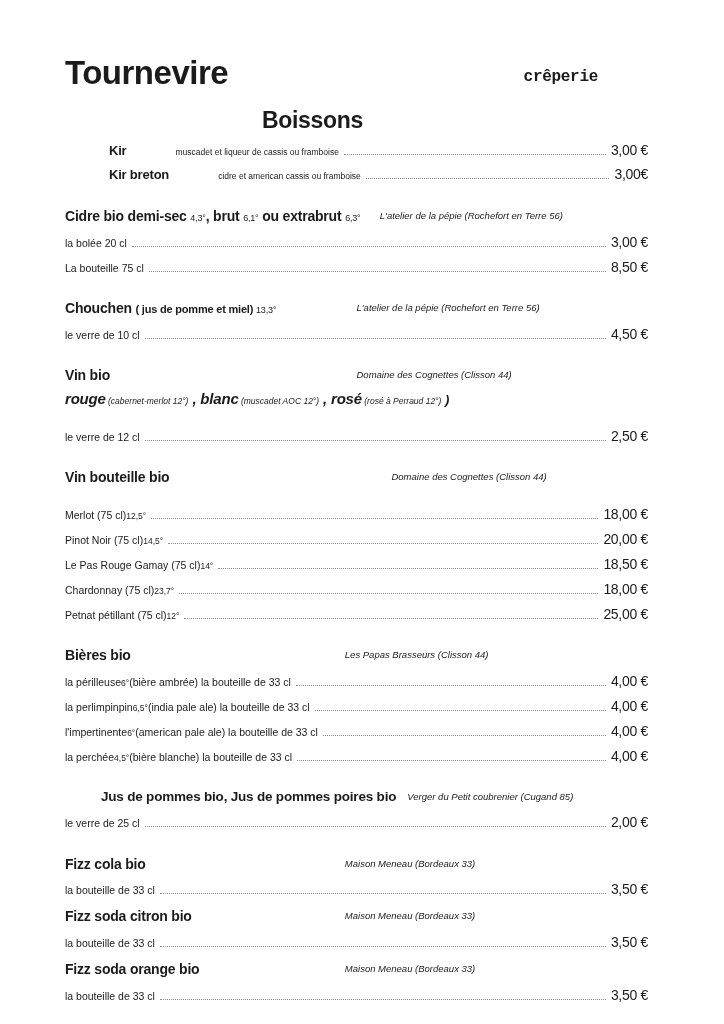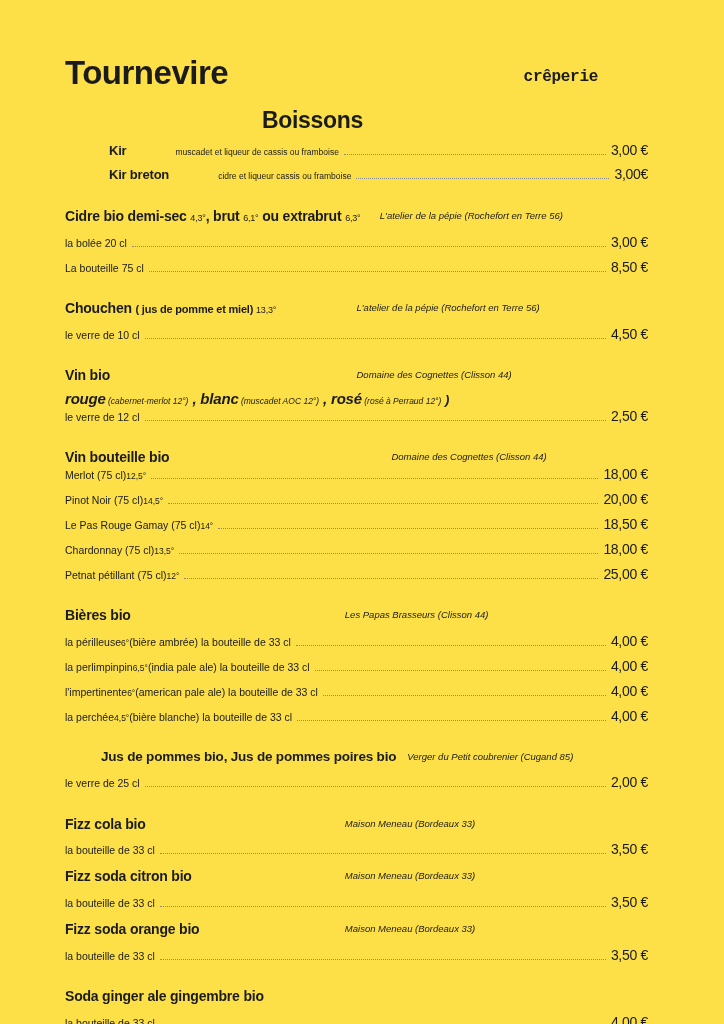--- a/index.html
+++ b/index.html
@@ -1,17 +1,17 @@
 <!DOCTYPE html>
 <html><head>
 <meta charset="utf-8">
 <style>
   html,body{margin:0;padding:0;background:#e8e8e8;}
   .page{
-    width:724px;height:1024px;background:#fde047;margin:0 auto;
+    width:724px;height:1024px;background:#ffffff;margin:0 auto;
     box-sizing:border-box;padding:56px 76px 0 65px;
     font-family:"Liberation Sans","DejaVu Sans",sans-serif;
     color:#1b1b1b;overflow:hidden;position:relative;
   }
   
   .header{display:flex;justify-content:space-between;align-items:flex-start;}
   .title{font-size:33px;font-weight:700;letter-spacing:-0.5px;line-height:1;}
   .subtitle{font-size:16px;font-weight:700;margin-top:12px;margin-right:50px;letter-spacing:-0.3px;font-family:Liberation Mono, monospace;}
   .menu-title{font-size:23px;font-weight:700;text-align:center;margin-top:18px;position:relative;left:-44px;letter-spacing:-0.3px;}
   
@@ -32,21 +32,21 @@
   .sec-head.smaller{font-size:13.5px;margin-left:36px;}
   .hs{font-size:9px;font-weight:400;}
   .hm{font-size:11px;font-weight:700;}
   .supplier{position:absolute;top:2px;font-size:9.5px;font-weight:400;font-style:italic;letter-spacing:0;white-space:nowrap;}
   .sup-48{left:48%;} .sup-50{left:50%;} .sup-54{left:54%;} .sup-56{left:56%;}
   
   .wine-line{margin-top:5px;font-style:italic;line-height:1.2;}
   .wtype{font-size:15px;font-weight:700;letter-spacing:-0.2px;}
   .wdesc{font-size:8.5px;font-weight:400;}
   .wend{font-size:13px;font-weight:700;}
-  .gap-sm{margin-top:0;}
+  .gap-sm{margin-top:20px;}
 </style>
 </head>
 <body>
 
 <div class="page">
 
   <div class="header">
     <div class="title">Tournevire</div>
     <div class="subtitle">crêperie</div>
   </div>
@@ -55,21 +55,21 @@
 
   <div class="kir-block">
     <div class="row">
       <span class="item-name">Kir</span>
       <span class="item-desc">muscadet  et liqueur de cassis ou framboise</span>
       <span class="dots"></span>
       <span class="price">3,00 €</span>
     </div>
     <div class="row">
       <span class="item-name">Kir breton</span>
-      <span class="item-desc">cidre et liqueur cassis ou framboise</span>
+      <span class="item-desc">cidre et american cassis ou framboise</span>
       <span class="dots"></span>
       <span class="price">3,00€</span>
     </div>
   </div>
 
   <div class="section">
     <div class="sec-head">
       <span>Cidre bio demi-sec </span><span class="hs">4,3°</span><span>,  brut </span><span class="hs">6,1°</span><span> ou extrabrut </span><span class="hs">6,3°</span>
       <span class="supplier sup-54">L'atelier de la pépie (Rochefort en  Terre 56)</span>
     </div>
@@ -130,21 +130,21 @@
       <span class="price">20,00 €</span>
     </div>
     <div class="row">
       <span class="lbl">Le Pas Rouge Gamay  (75 cl) </span>
         <span class="deg">14°</span>
       <span class="dots"></span>
       <span class="price">18,50 €</span>
     </div>
     <div class="row">
       <span class="lbl">Chardonnay (75 cl) </span>
-        <span class="deg">13,5°</span>
+        <span class="deg">23,7°</span>
       <span class="dots"></span>
       <span class="price">18,00 €</span>
     </div>
     <div class="row">
       <span class="lbl">Petnat pétillant  (75 cl) </span>
         <span class="deg">12°</span>
       <span class="dots"></span>
       <span class="price">25,00 €</span>
     </div>
   </div>

